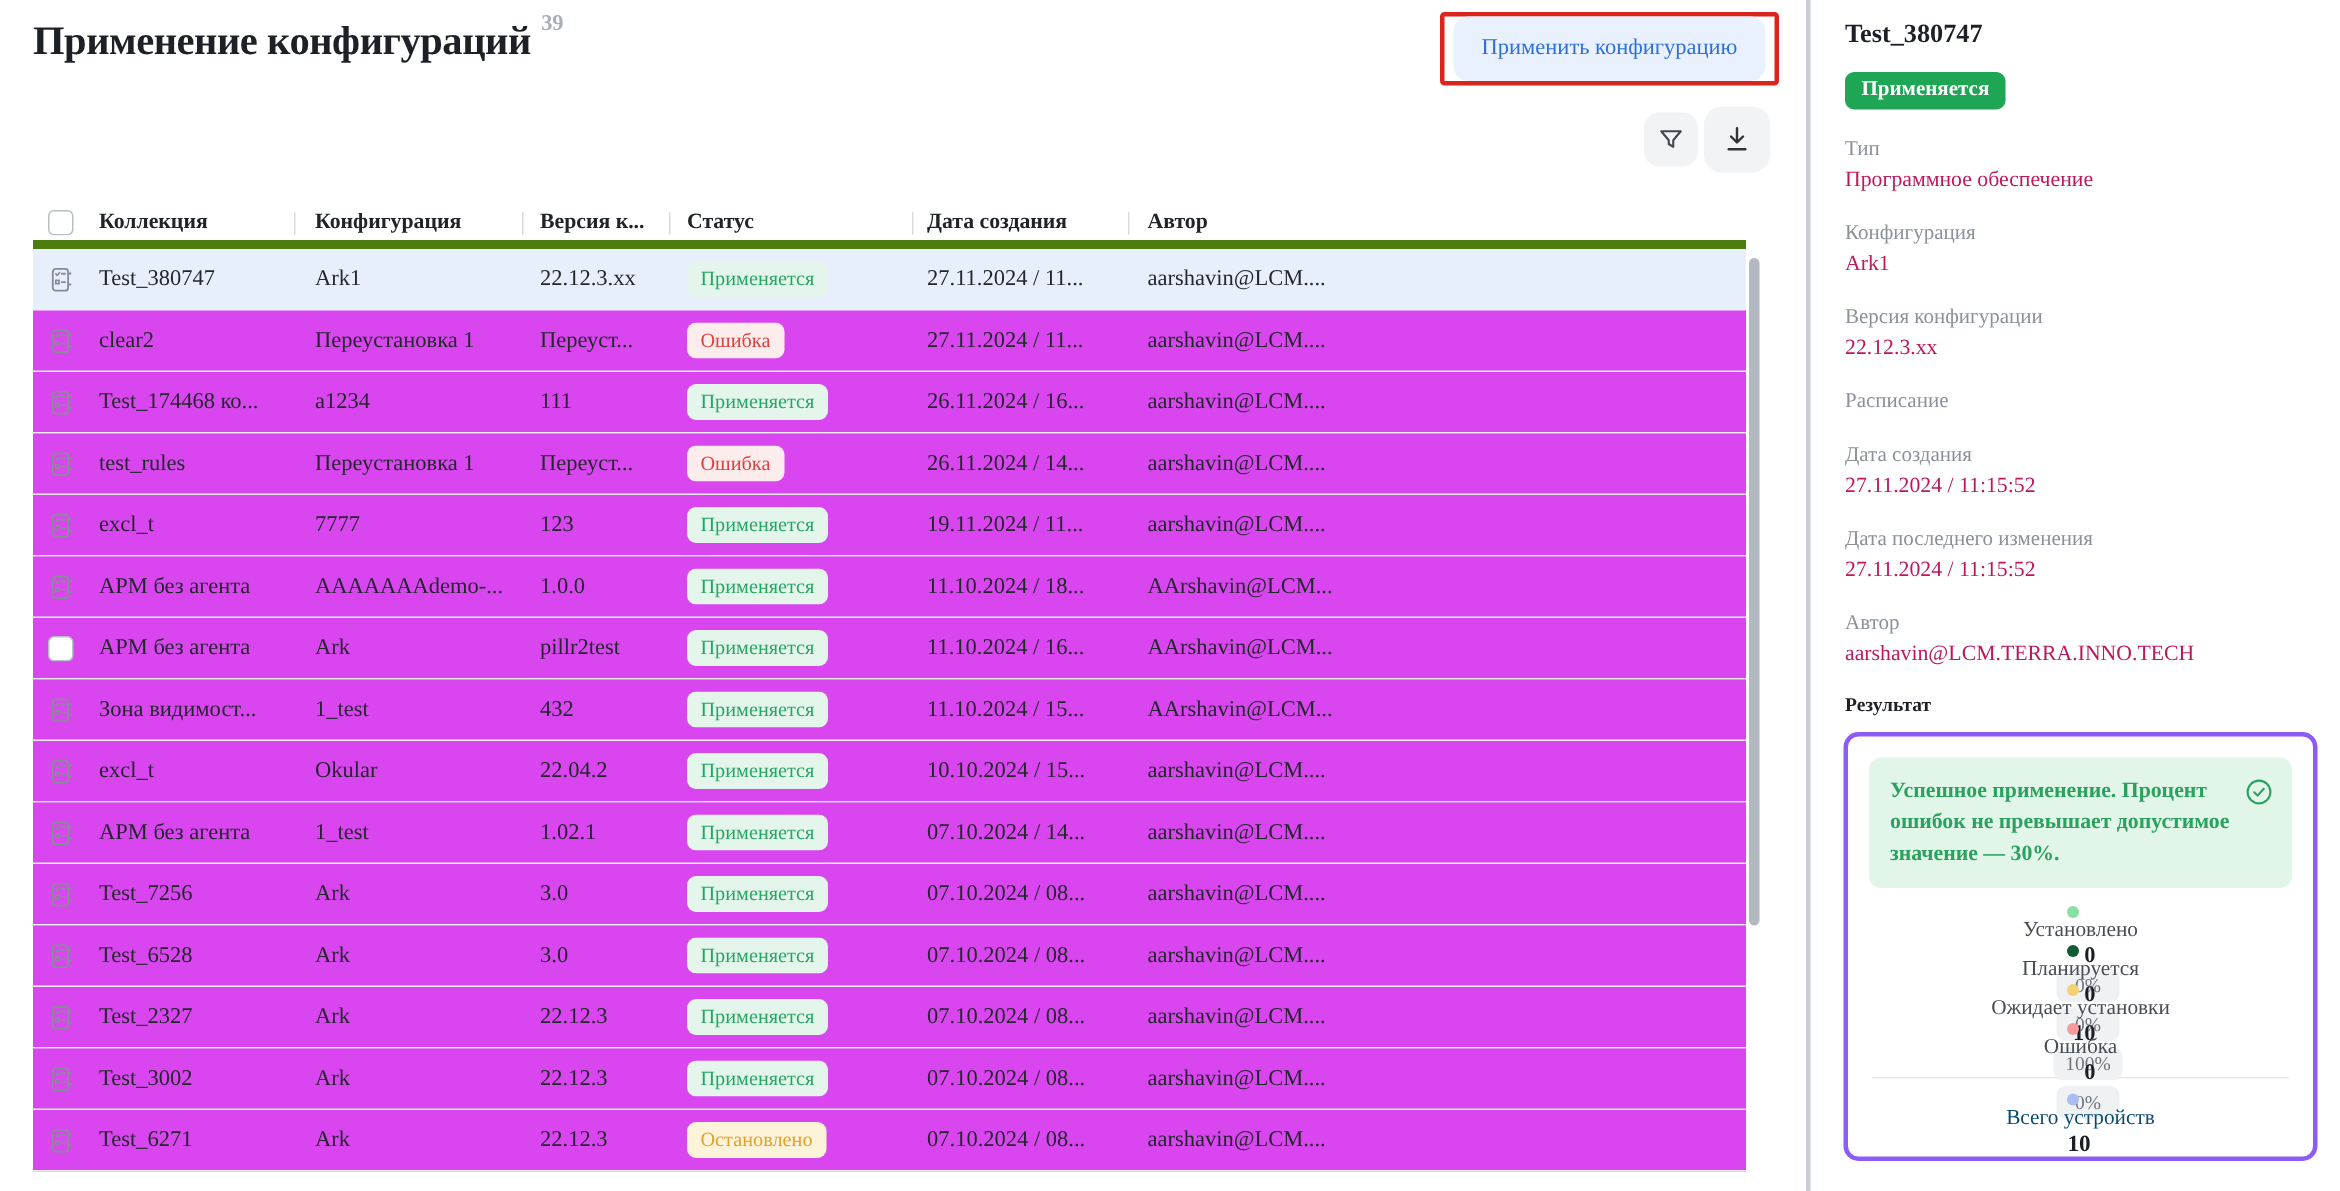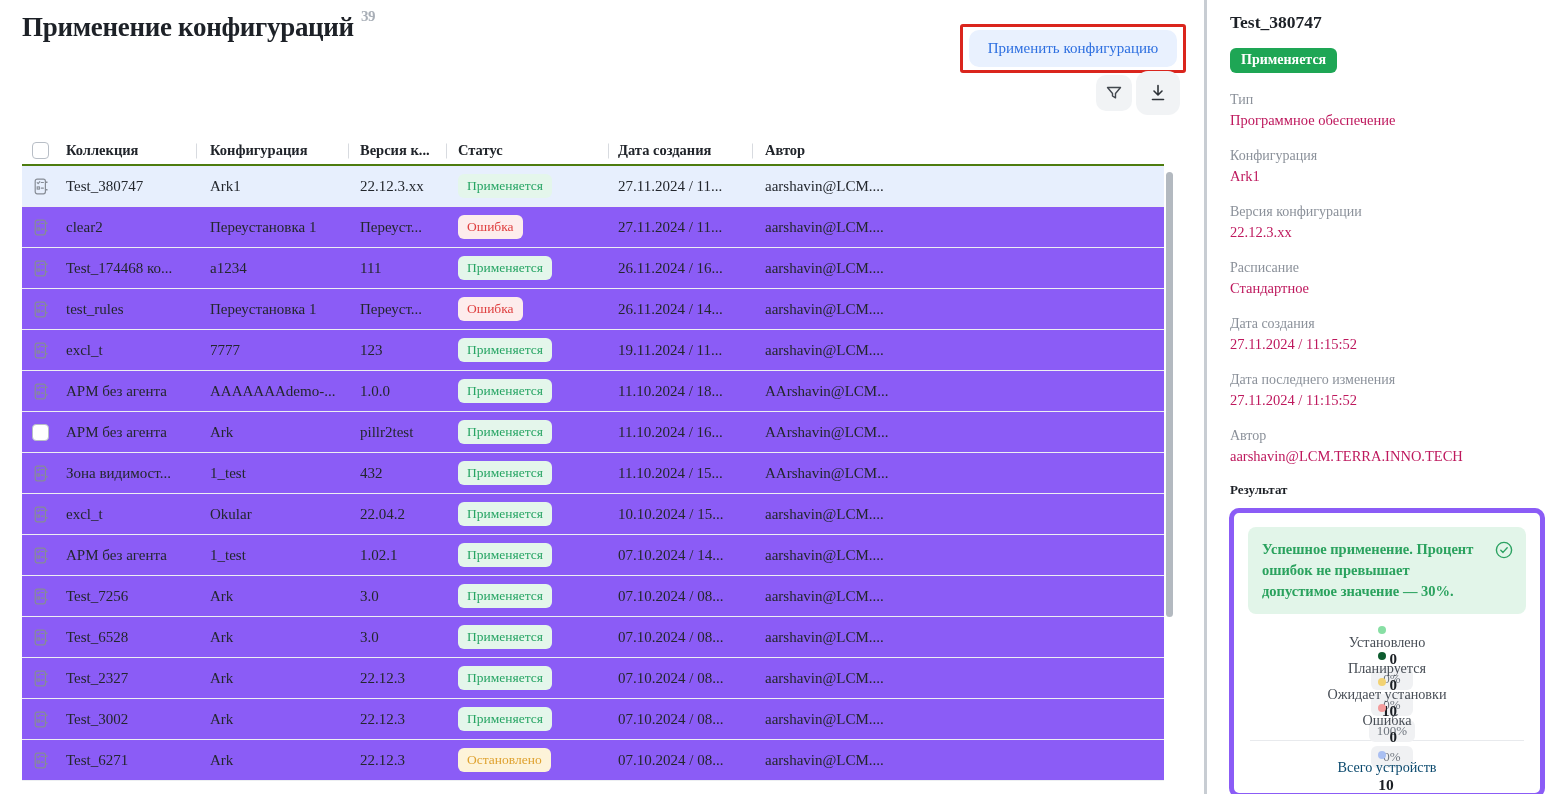--- a/index.html
+++ b/index.html
@@ -12,23 +12,23 @@
   
   .page-title {
     position:absolute; left:22px; top:12px;
     font-size:27px; font-weight:700; color:#1d2127; letter-spacing:-0.3px;
   }
   .page-count {
     font-size:15px; font-weight:700; color:#a9afb7;
     vertical-align:top; position:relative; top:-4px; margin-left:7px;
   }
   .annotation-box {
-    position:absolute; left:960px; top:24px; width:226px; height:49px;
+    position:absolute; left:960px; top:8px; width:226px; height:49px;
     border:3px solid #da251d; border-radius:3px;
-    display:flex; align-items:center; justify-content:center;
+    display:flex; justify-content:center;
   }
   .apply-btn {
     background:#e9f1fe; color:#2d6fe0; border:none; cursor:pointer;
     font-family:inherit; font-size:15px; font-weight:400;
     padding:10px 19px; border-radius:10px; white-space:nowrap;
   }
 
   
   .icon-btn {
     position:absolute; background:#f1f3f5; border:none; cursor:pointer;
@@ -37,27 +37,27 @@
   .filter-btn { left:1096px; top:75px; width:36px; height:36px; border-radius:10px; }
   .download-btn { left:1136px; top:71px; width:44px; height:44px; border-radius:12px; }
 
   
   .table { position:absolute; left:22px; top:137px; width:1142px; }
   .thead, .trow {
     display:grid;
     grid-template-columns:36px 138px 152px 98px 162px 144px 153px 1fr;
     align-items:center;
   }
-  .thead { height:29px; border-bottom:2px solid #4d7c0f; }
+  .thead { height:29px; border-bottom:6px solid #4d7c0f; }
   .thead .cell { font-size:14.5px; font-weight:700; color:#20242a; position:relative; }
   .thead .sep::before {
     content:""; position:absolute; left:0; top:50%; transform:translateY(-50%);
     width:1px; height:15px; background:#d8dbe0;
   }
-  .trow { height:41px; border-bottom:1px solid #edeff2; background:#8b5cf6; cursor:pointer; }
+  .trow { height:41px; border-bottom:1px solid #edeff2; background:#d946ef; cursor:pointer; }
   .trow.selected { background:#e7effd; }
   .cell { font-size:15px; color:#23272d; white-space:nowrap; overflow:hidden; padding-left:12px; }
   .cell:nth-child(1) { padding-left:0; display:flex; justify-content:center; }
   .cell:nth-child(2) { padding-left:8px; }
   .cell:nth-child(3) { padding-left:14px; }
   .cell:nth-child(6) { padding-left:10px; }
   .cell:nth-child(7) { padding-left:13px; }
   .cb {
     display:inline-block; width:17px; height:17px; border:1.5px solid #b8bec6;
     border-radius:4px; background:#fff;
@@ -80,21 +80,21 @@
   .panel-title { font-size:17.5px; font-weight:700; color:#1d2127; margin:12px 0 15px 1px; }
   .panel-badge {
     display:inline-block; background:#1ea655; color:#ffffff; font-size:14px; font-weight:600;
     padding:4px 11px 5px; border-radius:6px; margin:0 0 17px 1px;
   }
   .fgroup { margin:0 0 16px 1px; }
   .flabel { font-size:14px; color:#8b919a; line-height:20px; }
   .fvalue { font-size:14.5px; color:#be185d; line-height:20px; }
   .result-heading { font-size:13px; font-weight:700; color:#1d2127; margin:8px 0 10px 1px; }
   .result-card {
-    border:5px solid #8b5cf6; border-radius:10px; background:#fff; padding:14px 0 10px;
+    border:3px solid #8b5cf6; border-radius:10px; background:#fff; padding:14px 0 10px;
   }
   .green-box {
     display:flex; margin:0 14px 12px; background:#e2f5e9; border-radius:8px; padding:12px 12px 12px 14px;
   }
   .green-text { flex:1; font-size:14.5px; line-height:21px; font-weight:600; color:#2aa25e; padding-right:6px; }
   .green-box svg { flex:none; margin-top:1px; }
   .stat { display:flex; align-items:center; height:26px; padding:0 16px;flex-direction:column; }
   .dot { width:8px; height:8px; border-radius:50%; flex:none; margin-right:10px; }
   .slabel { flex:1; font-size:14.2px; color:#474d55; white-space:nowrap; }
   .sval { font-size:15px; font-weight:700; color:#1b1f24; text-align:right; min-width:20px; }
@@ -431,21 +431,20 @@
         <div class="fgroup">
           <div class="flabel">Конфигурация</div>
           <div class="fvalue">Ark1</div>
         </div>
         <div class="fgroup">
           <div class="flabel">Версия конфигурации</div>
           <div class="fvalue">22.12.3.xx</div>
         </div>
         <div class="fgroup">
           <div class="flabel">Расписание</div>
-          <div class="fvalue">Стандартное</div>
         </div>
         <div class="fgroup">
           <div class="flabel">Дата создания</div>
           <div class="fvalue">27.11.2024 / 11:15:52</div>
         </div>
         <div class="fgroup">
           <div class="flabel">Дата последнего изменения</div>
           <div class="fvalue">27.11.2024 / 11:15:52</div>
         </div>
         <div class="fgroup">

